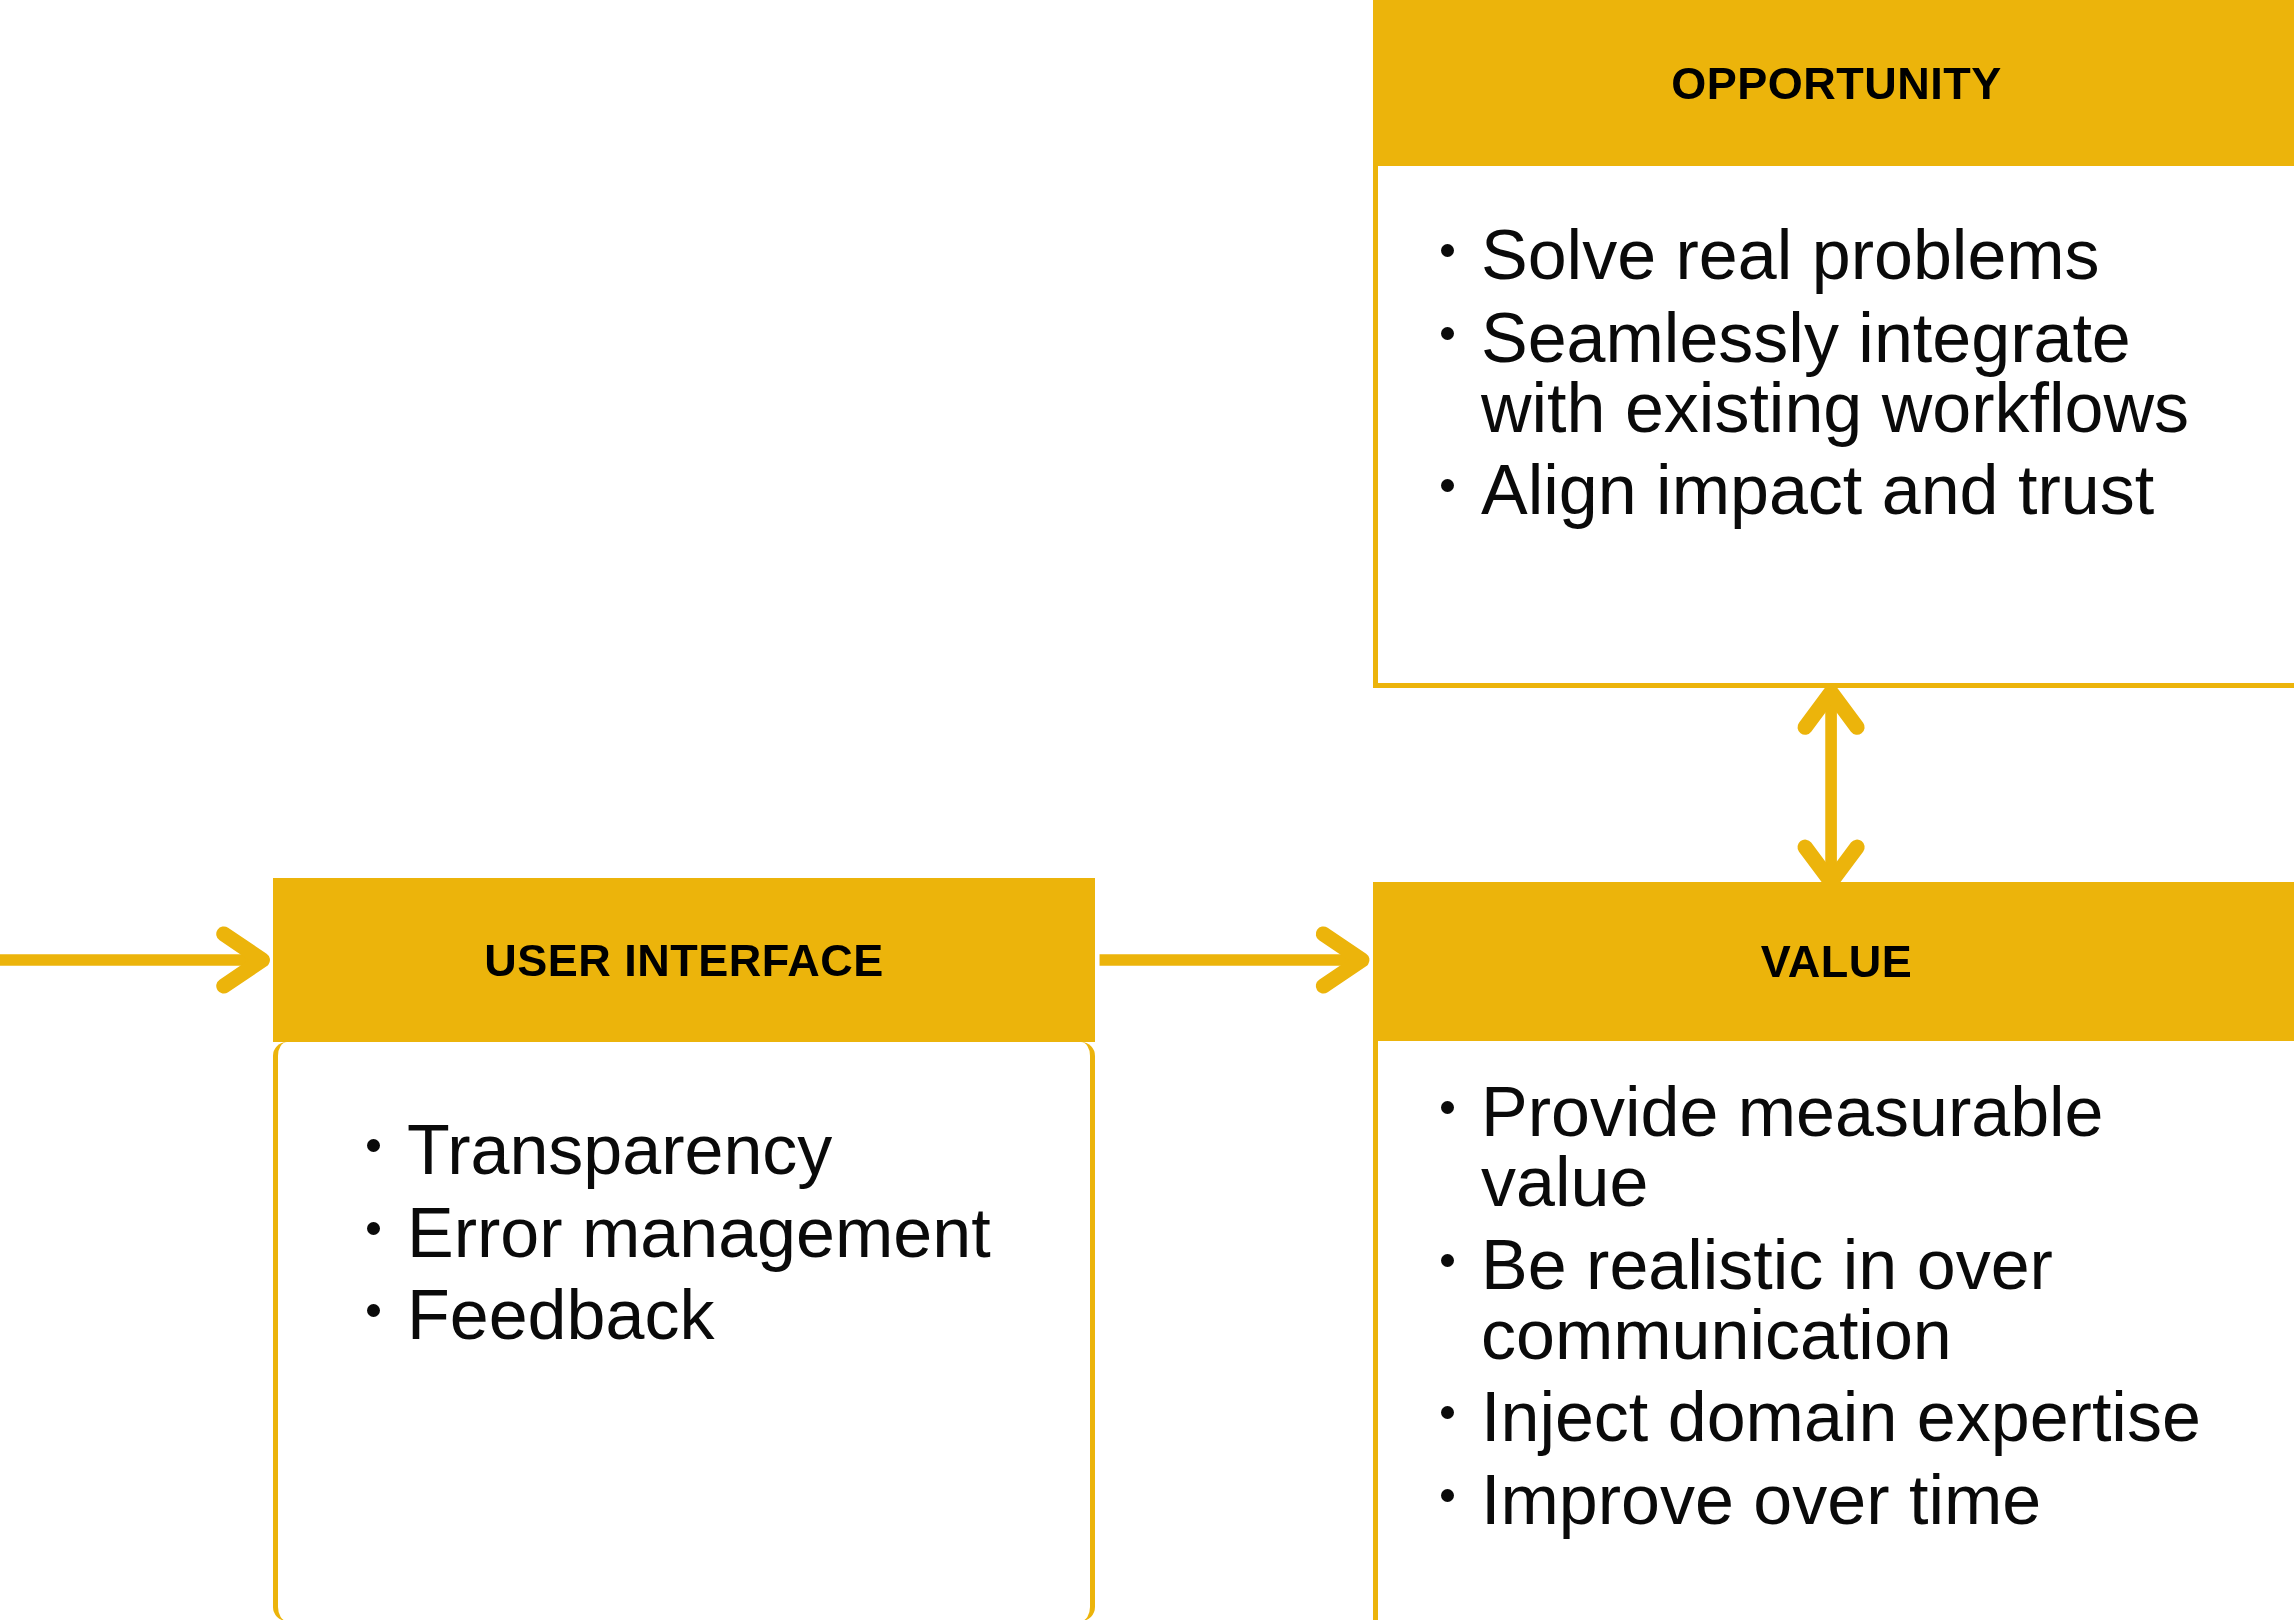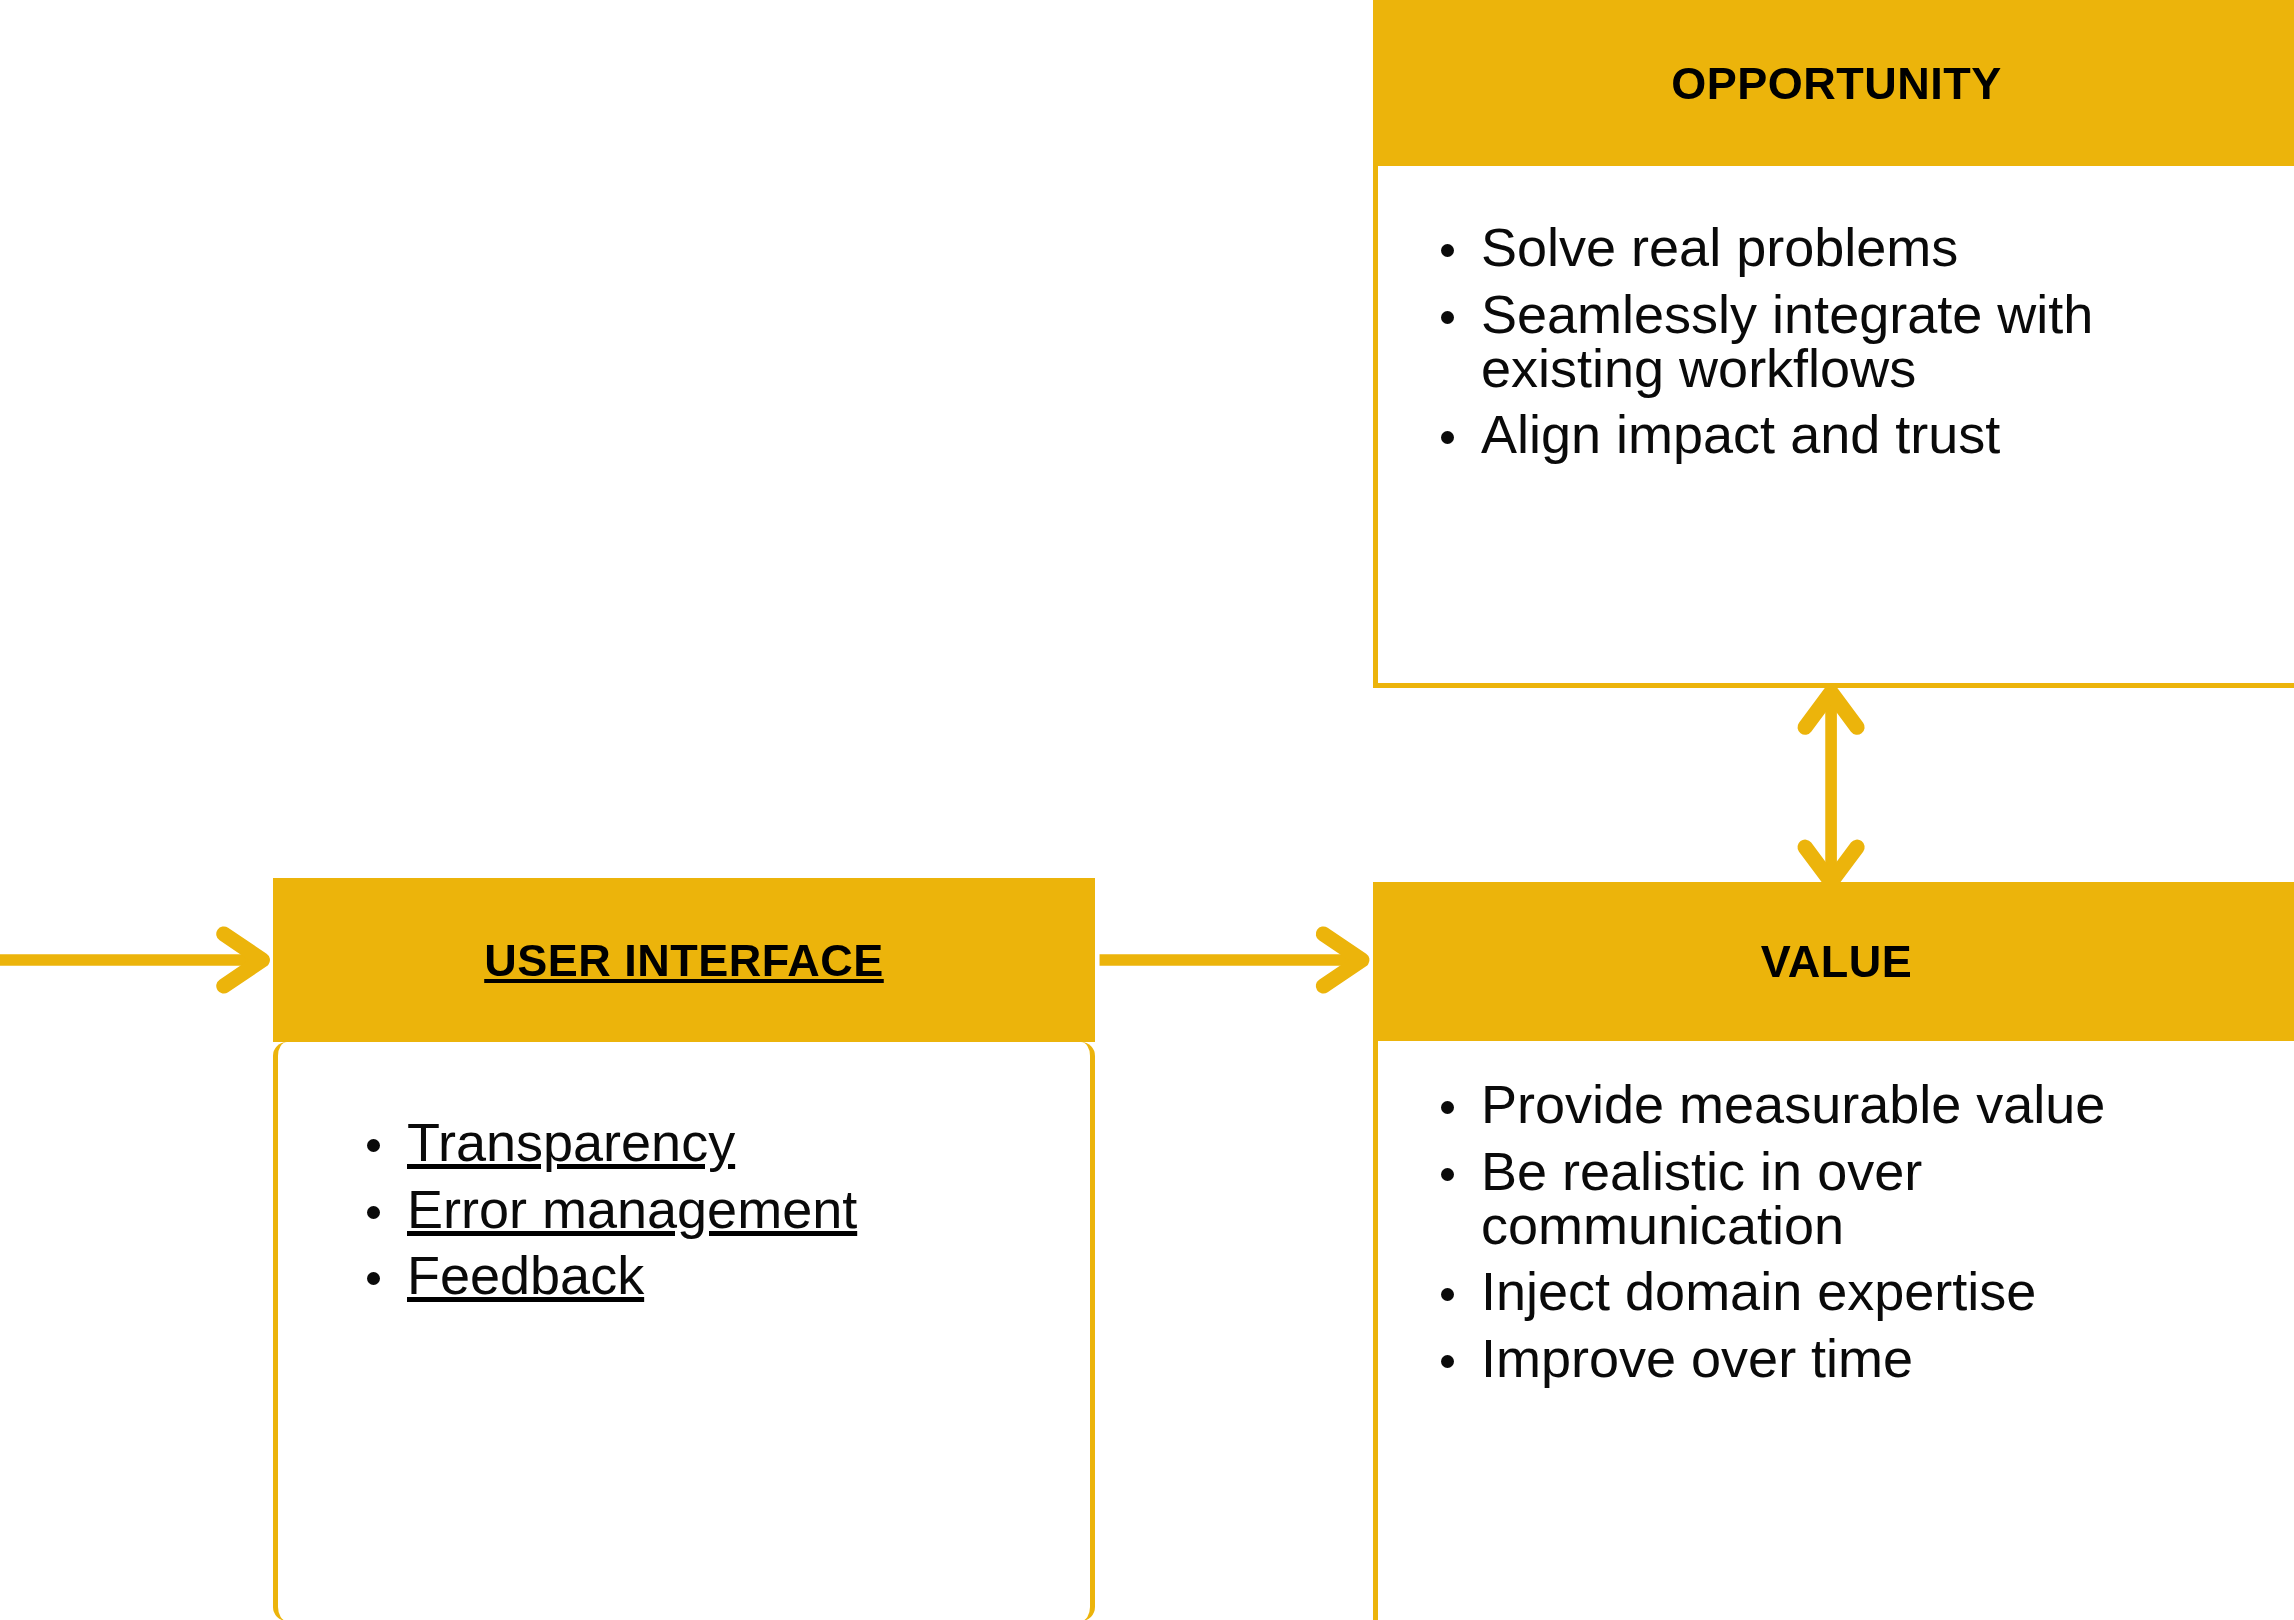--- a/index.html
+++ b/index.html
@@ -56,21 +56,21 @@
   }
   .box-body.no-right {
     border-right: none;
   }
 
   ul.bullets {
     list-style: none;
     margin: 0;
     padding: 0;
     color: #0a0a0a;
-    font-size: 54px;
+    font-size: 70px;
     line-height: 1.00;
   }
   ul.bullets li {
     position: relative;
     padding-left: 56px;
     margin: 0 0 12.5px 0;
   }
   ul.bullets li:last-child { margin-bottom: 0; }
   ul.bullets li::before {
     content: "";
@@ -94,21 +94,20 @@
   #box-opportunity .box-body {
     height: 522px;
     padding: 54px 27px 0 47px;
   }
 
   #box-user-interface {
     left: 273px;
     top: 878px;
     width: 822px;
     height: 742px;
-    text-decoration: underline;
   }
   #box-user-interface .box-header { height: 164px; }
   #box-user-interface .box-body {
     height: 579px;
     padding: 73px 21.5px 0 73px;
     border-radius: 14px;
   }
 
   #box-value {
     left: 1373px;

